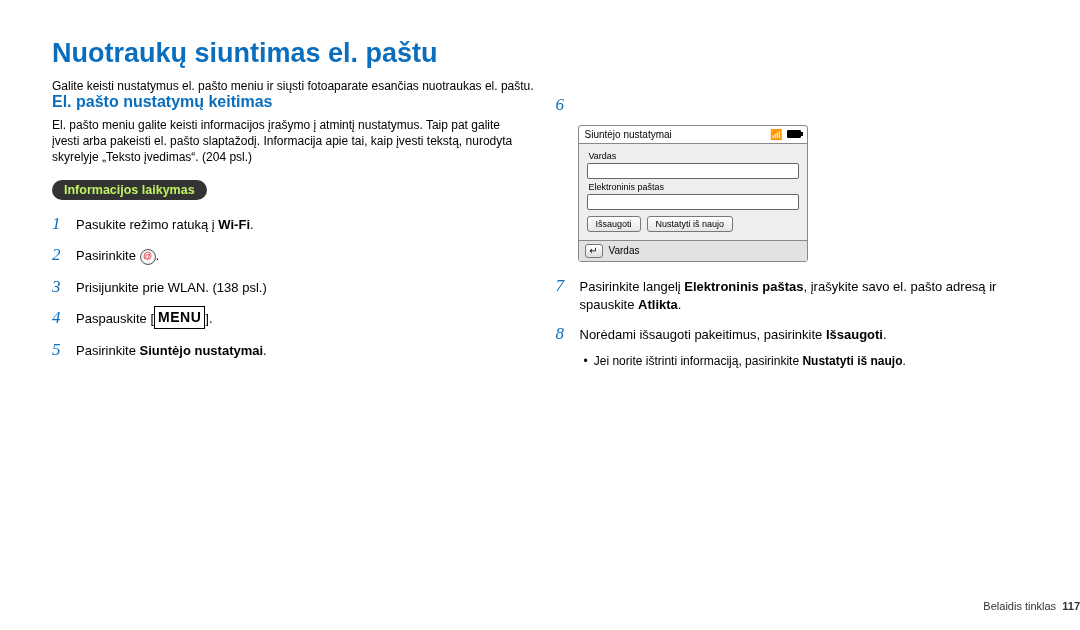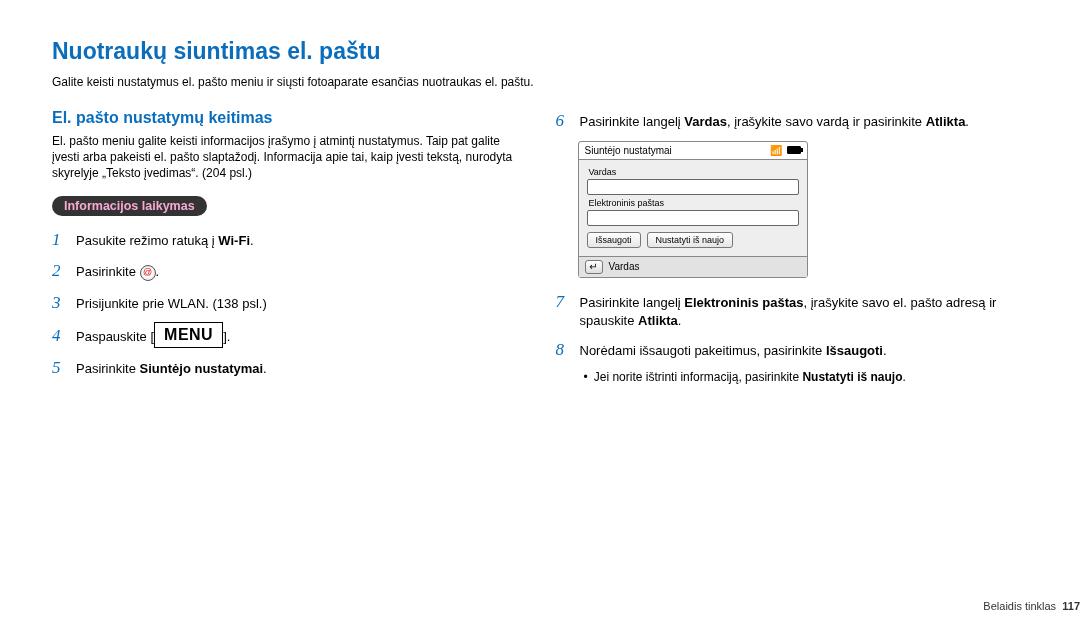--- a/index.html
+++ b/index.html
@@ -8,48 +8,47 @@
     height: 630px;
     font-family: Arial, Helvetica, sans-serif;
     font-size: 13px;
     color: #000;
     padding: 38px 52px 20px 52px;
     position: relative;
     background: #fff;
   }
   h1.page-title {
     color: #0a6ebd;
-    font-size: 23px;
+    font-size: 27px;
     font-weight: bold;
     margin-bottom: 10px;
   }
   .intro {
     font-size: 12px;
-    margin-bottom: 20px;
   }
   .columns {
     display: flex;
     gap: 31px;
   }
   .col { flex: 1; }
   h2.section-title {
     color: #0a6ebd;
     font-size: 16px;
     font-weight: bold;
     margin-bottom: 6px;
   }
   .section-desc {
     font-size: 12px;
     line-height: 1.35;
     margin-bottom: 14px;
   }
   .pill {
     display: inline-block;
     background: #333;
-    color: #f9a8d4;
+    color: #bef264;
     padding: 3px 12px;
     border-radius: 10px;
     font-size: 12.5px;
     font-weight: bold;
     margin-bottom: 12px;
   }
   .steps { list-style: none; }
   .steps li {
     display: flex;
     align-items: baseline;
@@ -74,23 +73,23 @@
     background: radial-gradient(circle,#fff 40%,#d7d7d7 100%);
     vertical-align: middle;
     align-items: center;
     justify-content: center;
     font-size: 9px;
     color: #c00;
   }
   .menu-box {
     display: inline-block;
     border: 1px solid #000;
-    font-size: 16px;
-    font-weight: bold;
-    padding: 0 9px;
+    font-size: 14px;
+    font-weight: bold;
+    padding: 0 3px;
     letter-spacing: 0.5px;
     vertical-align: 1px;
   }
   .b { font-weight: bold; }
 
   
   .device {
     margin: 6px 0 12px 22px;
     width: 230px;
     border: 1px solid #888;
@@ -217,23 +216,20 @@
           <span>Pasirinkite </span><span class="b">Siuntėjo nustatymai</span><span>.</span>
         </span>
       </li>
     </ul>
   </div>
 
   <div class="col">
     <ul class="steps">
       <li>
         <span class="step-num">6</span>
-        <span>
-          <span>Pasirinkite langelį </span><span class="b">Vardas</span><span>, įrašykite savo vardą ir pasirinkite </span><span class="b">Atlikta</span><span>.</span>
-        </span>
       </li>
     </ul>
 
     <div class="device">
       <div class="dev-header">
         <span>Siuntėjo nustatymai</span>
         <span class="icons">
           <span class="wifi-icon"></span>
           <span class="batt-icon"></span>
         </span>

